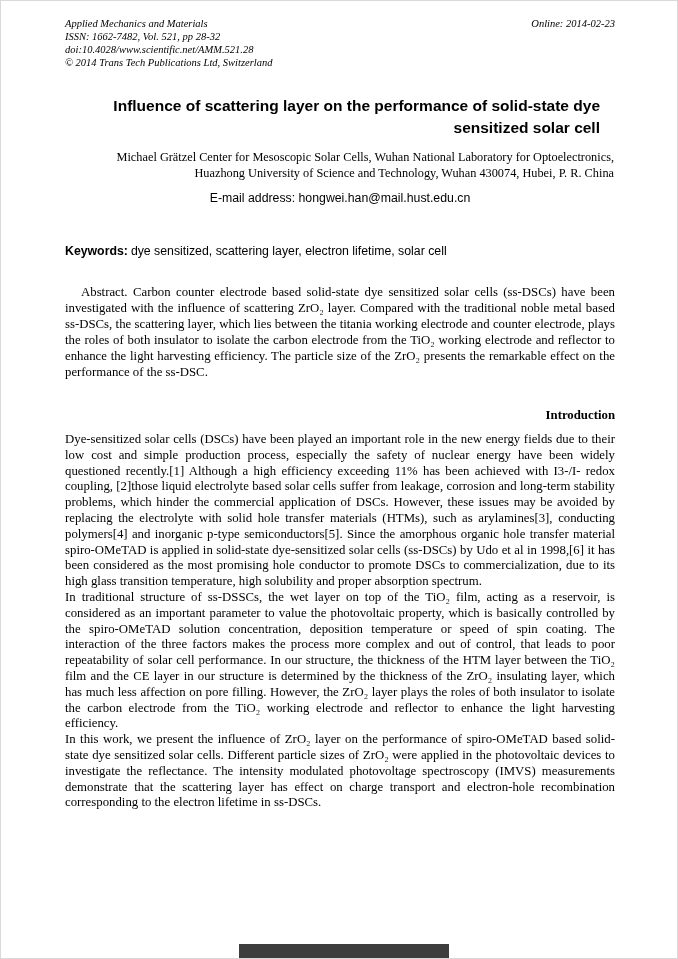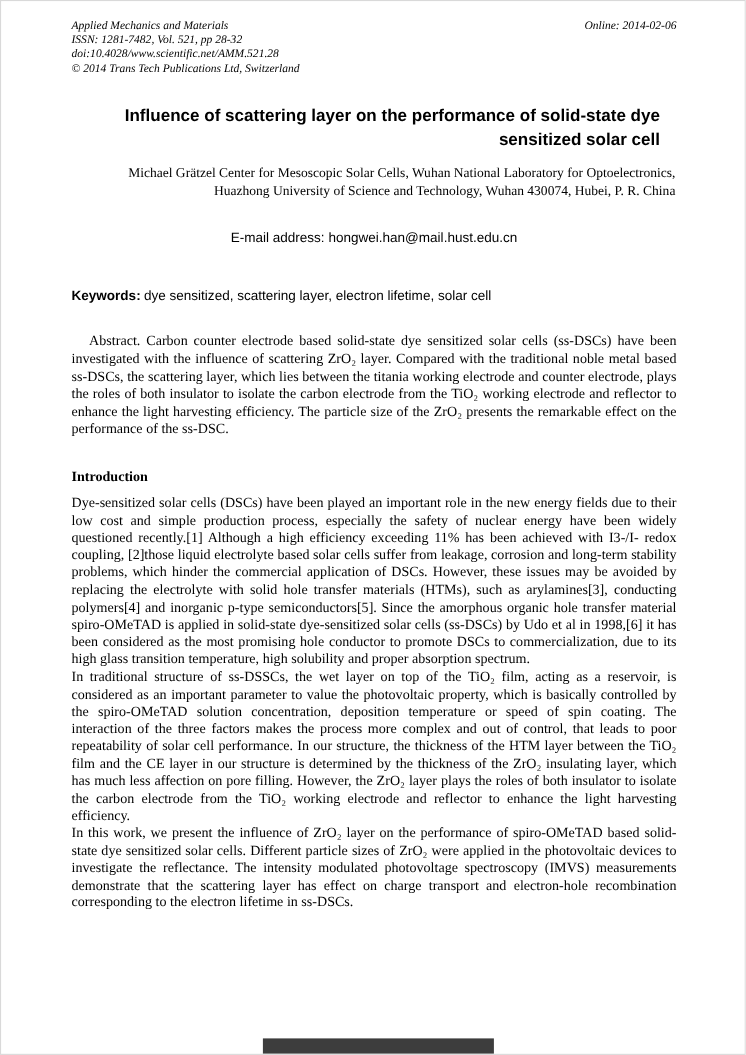--- a/index.html
+++ b/index.html
@@ -24,64 +24,64 @@
   }
   .authors {
     margin-top:16px; text-align:center;
     font-family:"Liberation Sans", sans-serif; font-size:13.5px;
   }
   .affiliation {
     margin:10px auto 0; max-width:548px; text-align:right;
     font-family:Liberation Serif, serif; font-size:12.3px; line-height:16px;
   }
   .email {
-    margin-top:28px; text-align:center;
+    margin-top:10px; text-align:center;
     font-family:"Liberation Sans", sans-serif; font-size:12.3px;
   }
 
   .keywords {
     margin-top:38px;
     font-family:"Liberation Sans", sans-serif; font-size:12.3px; line-height:16px;
   }
   .keywords .lead { font-weight:bold; }
   .keywords .kw-text { margin-left:3px; }
 
   .abstract {
     margin-top:25px; text-align:justify;
     font-size:12.8px; line-height:16px;
   }
   .abstract .lead { font-weight:normal;margin-left:16px; }
 
   .sec-heading {
     margin-top:28px; margin-bottom:9px;
-    font-weight:bold; font-size:12.8px;
+    font-weight:bold; font-size:12.8px;text-align:right;
   }
   .body-par {
     text-align:justify; font-size:12.8px; line-height:15.8px;
   }
 
   .footer-bar {
     position:absolute; left:238px; bottom:0;
     width:210px; height:14px; background:#3d3d3d;
   }
 </style>
 </head>
 <body>
 
 <div class="page">
   <div class="content">
 
     <div class="hdr">
       <div class="hdr-left">
         <div>Applied Mechanics and Materials</div>
-        <div>ISSN: 1281-7482, Vol. 521, pp 28-32</div>
+        <div>ISSN: 1662-7482, Vol. 521, pp 28-32</div>
         <div>doi:10.4028/www.scientific.net/AMM.521.28</div>
         <div>© 2014 Trans Tech Publications Ltd, Switzerland</div>
       </div>
-      <div class="hdr-right">Online: 2014-02-06</div>
+      <div class="hdr-right">Online: 2014-02-23</div>
     </div>
 
     <h1 class="title">Influence of scattering layer on the performance of solid-state dye sensitized solar cell</h1>
 
 
     <div class="affiliation">Michael Grätzel Center for Mesoscopic Solar Cells, Wuhan National Laboratory for Optoelectronics, Huazhong University of Science and Technology, Wuhan 430074, Hubei, P. R. China</div>
 
     <div class="email">E-mail address: hongwei.han@mail.hust.edu.cn</div>
 
     <div class="keywords">

